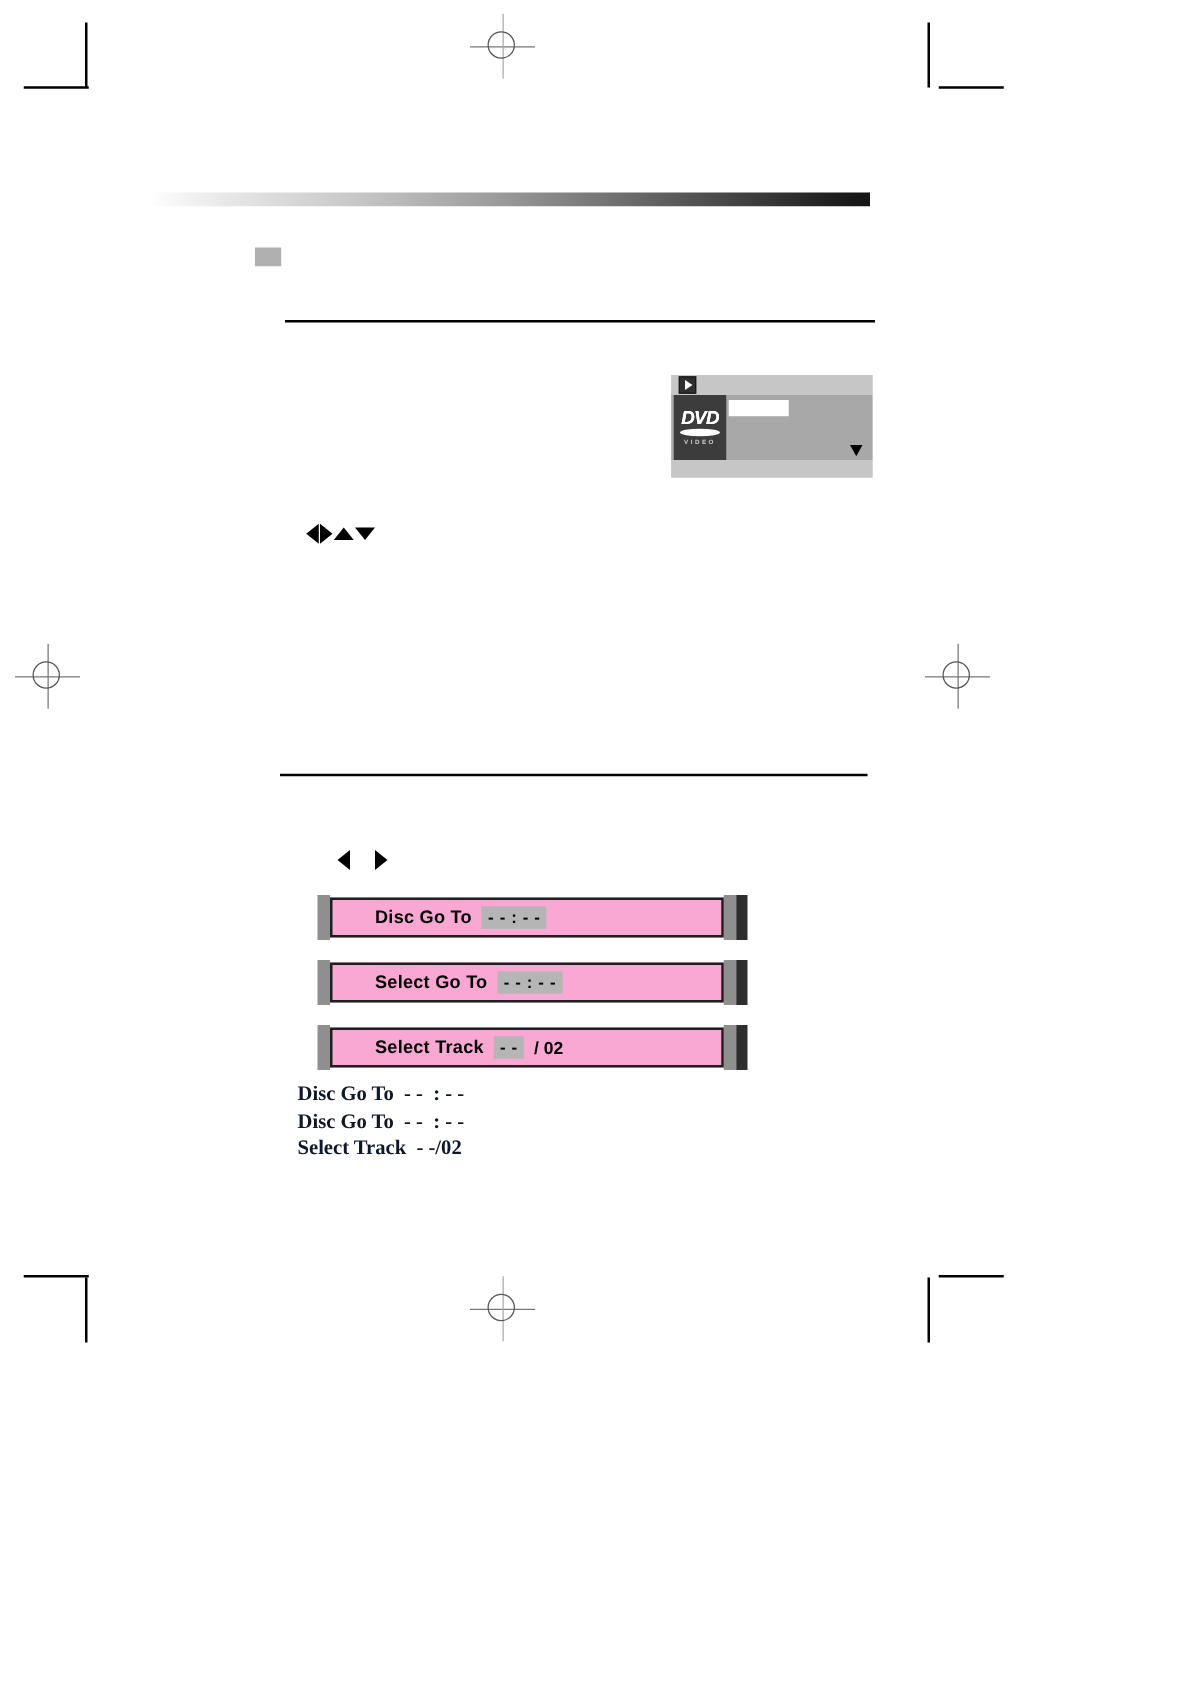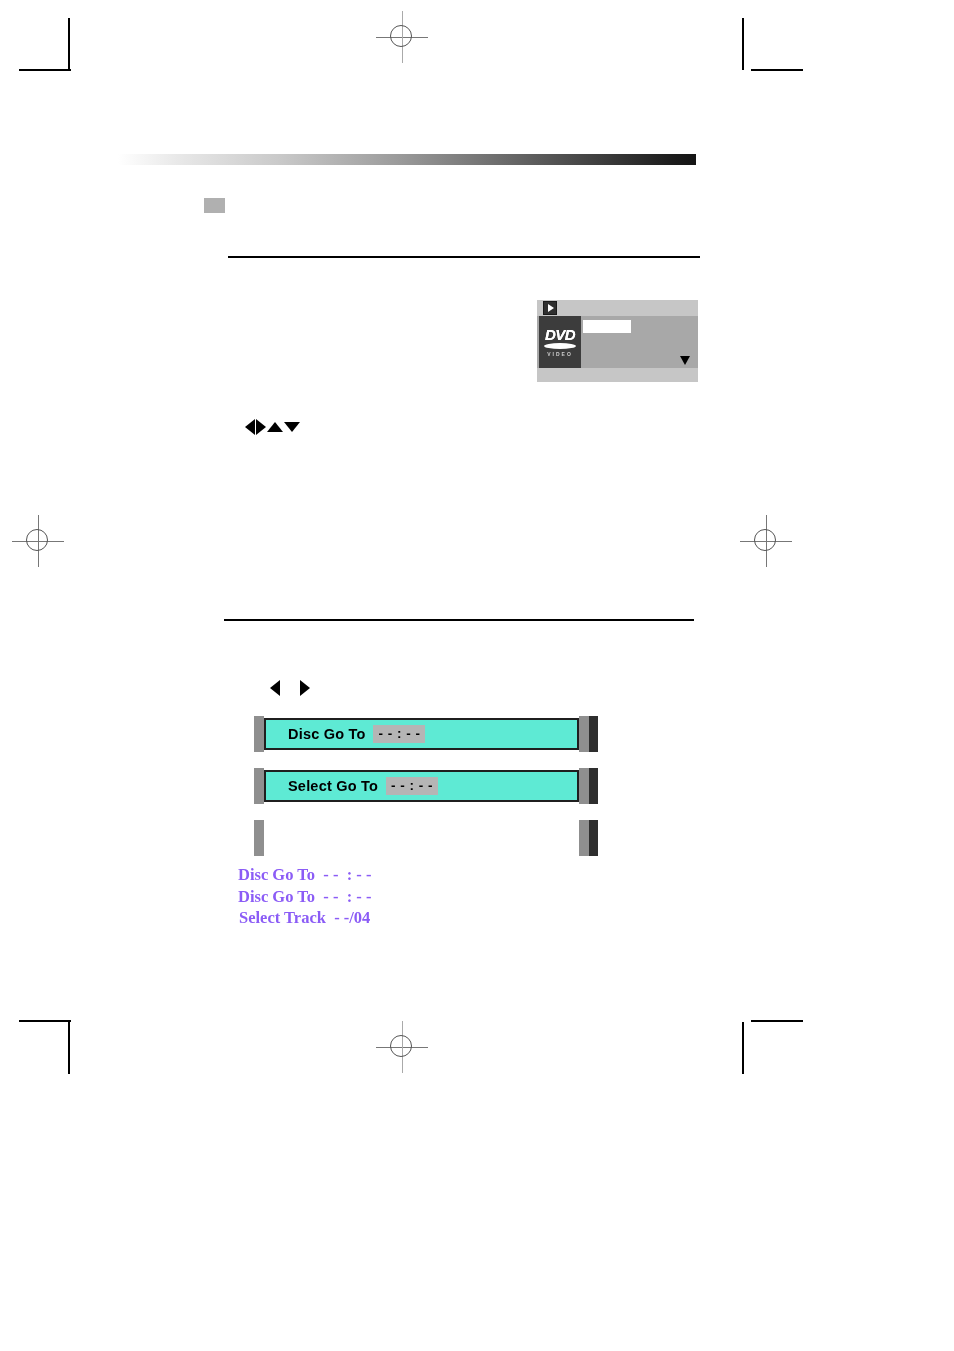--- a/index.html
+++ b/index.html
@@ -253,26 +253,26 @@
   .mb-rightband {
     position: absolute;
     right: 9px; top: 0;
     width: 10px; height: 36px;
     background: #8f8f8f;
   }
   .mb-inner {
     position: absolute;
     left: 10px; top: 2px;
     right: 19px; height: 32px;
-    background: #5eead4;
+    background: #f9a8d4;
     border: 2.5px solid #1f1f1f;
     box-sizing: border-box;
     display: flex;
     align-items: center;
-    padding-left: 22px;
+    padding-left: 34px;
   }
   .mb-label {
     font-family: "Liberation Sans", sans-serif;
     font-weight: bold;
     font-size: 14.5px;
     color: #000000;
     letter-spacing: 0.2px;
   }
   .mb-value {
     background: #b5b5b5;
@@ -296,24 +296,23 @@
   
   .caption-list {
     position: absolute;
     left: 238px;
     top: 864px;
     font-family: "Liberation Serif", serif;
   }
   .caption-line {
     font-weight: bold;
     font-size: 16.5px;
-    color: #8b5cf6;
+    color: #0f172a;
     line-height: 21.5px;
     white-space: pre;
-    text-align: center;
   }
 </style>
 </head>
 <body>
 
 <div class="crop-v" style="left:68px; top:18px; height:52px;"></div>
 <div class="crop-h" style="left:19px; top:69px; width:52px;"></div>
 
 <div class="crop-v" style="left:742px; top:18px; height:52px;"></div>
 <div class="crop-h" style="left:751px; top:69px; width:52px;"></div>
@@ -402,19 +401,24 @@
   <div class="mb-inner">
     <span class="mb-label">Select Go To</span>
     <span class="mb-value">- - : - -</span>
   </div>
 </div>
 
 <div class="menu-bar" style="top:820px;">
   <div class="mb-leftband"></div>
   <div class="mb-rightband"></div>
   <div class="mb-shadow"></div>
+  <div class="mb-inner">
+    <span class="mb-label">Select Track</span>
+    <span class="mb-value">- -</span>
+    <span class="mb-suffix">/ 02</span>
+  </div>
 </div>
 
 <div class="caption-list">
   <div class="caption-line">Disc Go To  - -  : - -</div>
   <div class="caption-line">Disc Go To  - -  : - -</div>
-  <div class="caption-line">Select Track  - -/04</div>
+  <div class="caption-line">Select Track  - -/02</div>
 </div>
 
 </body></html>

